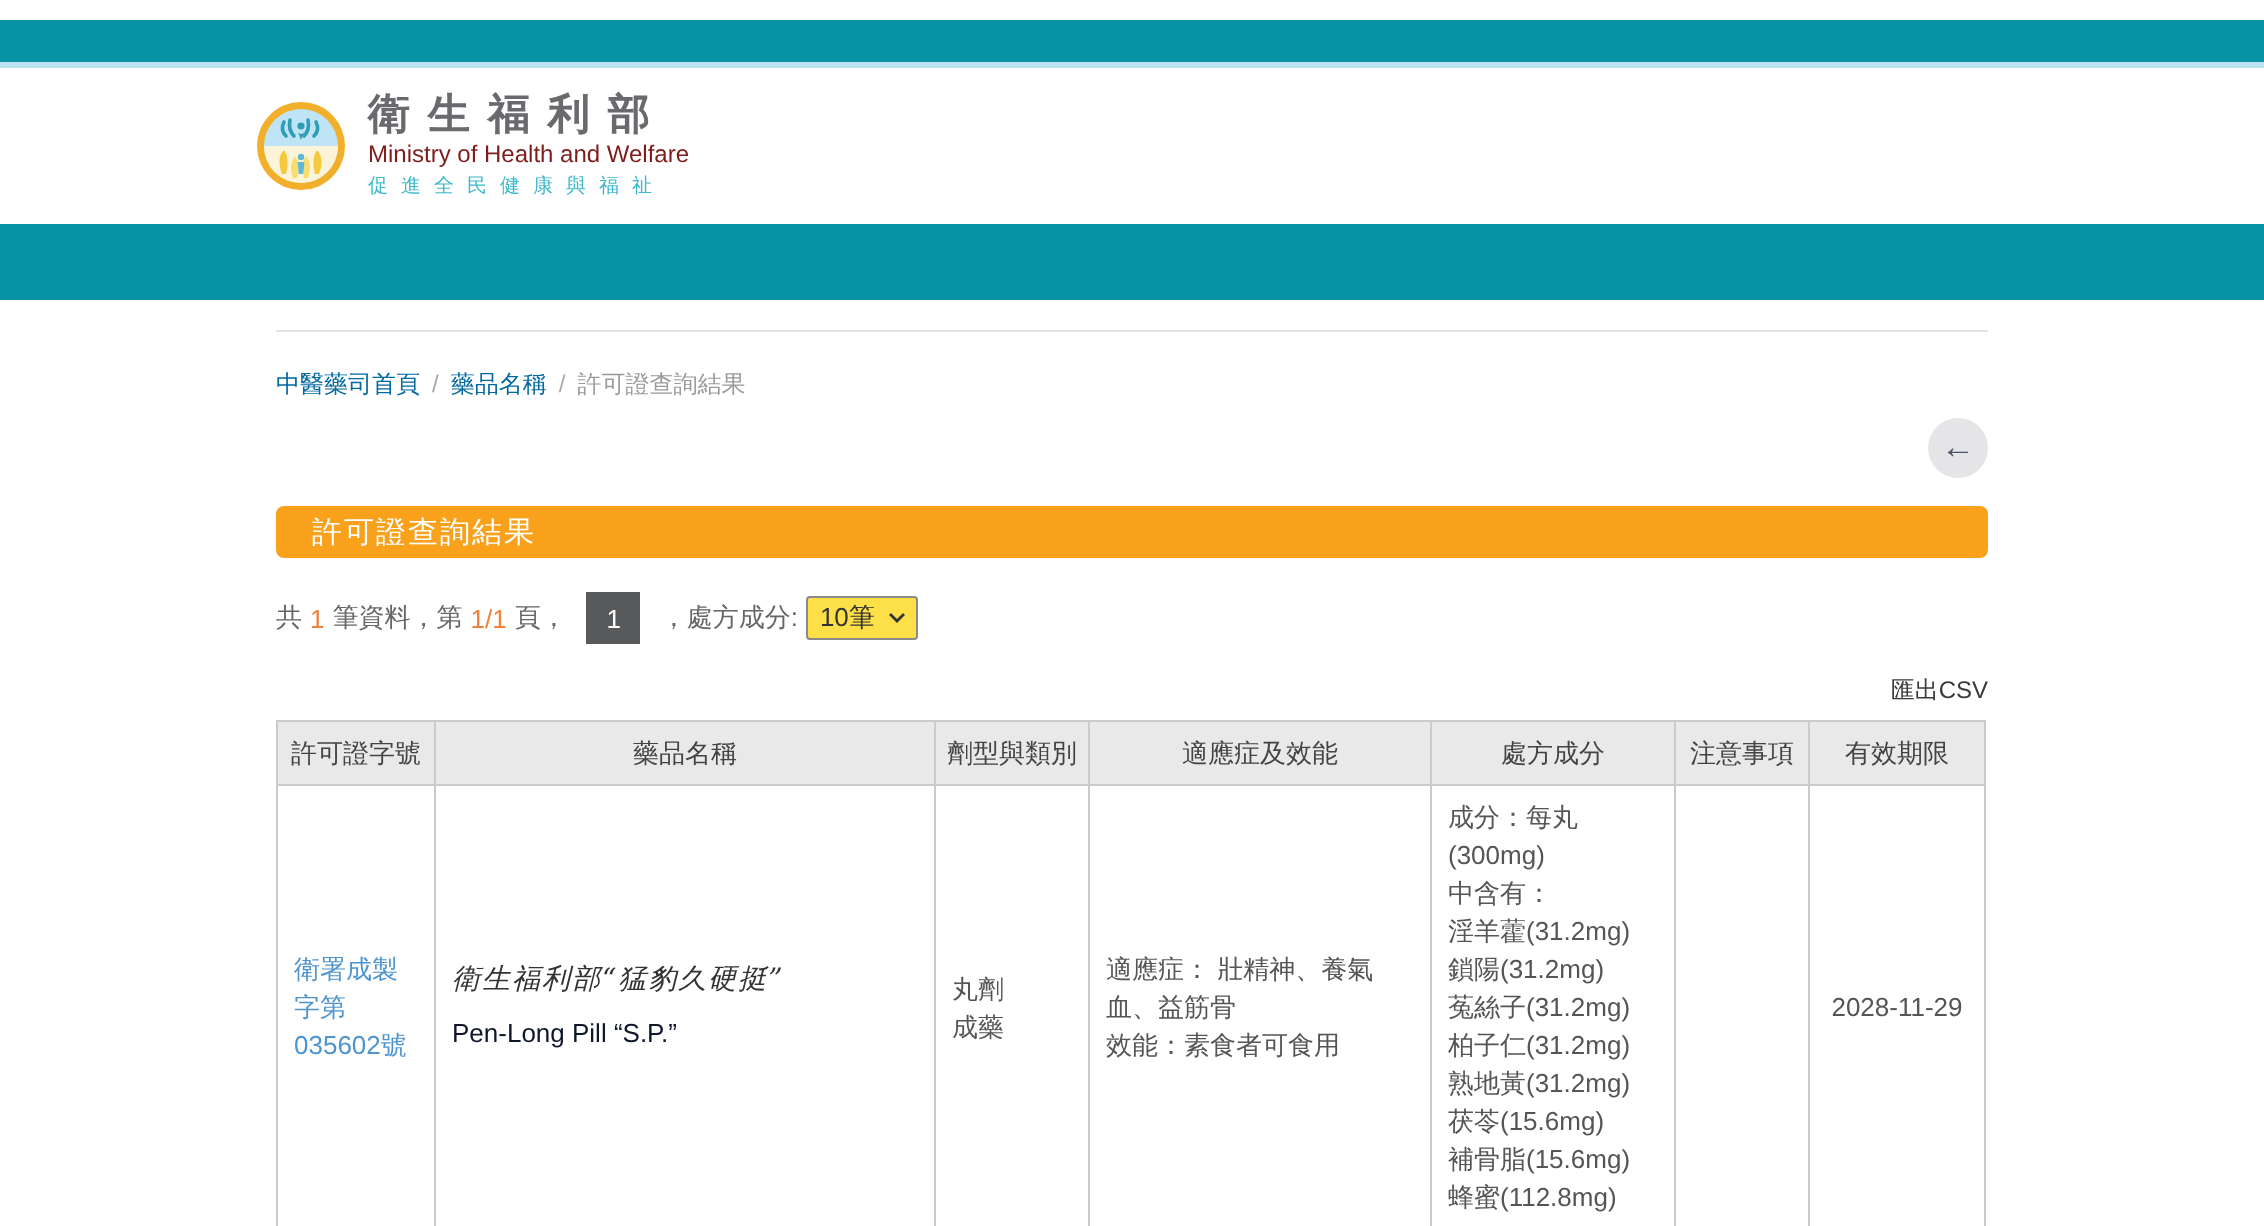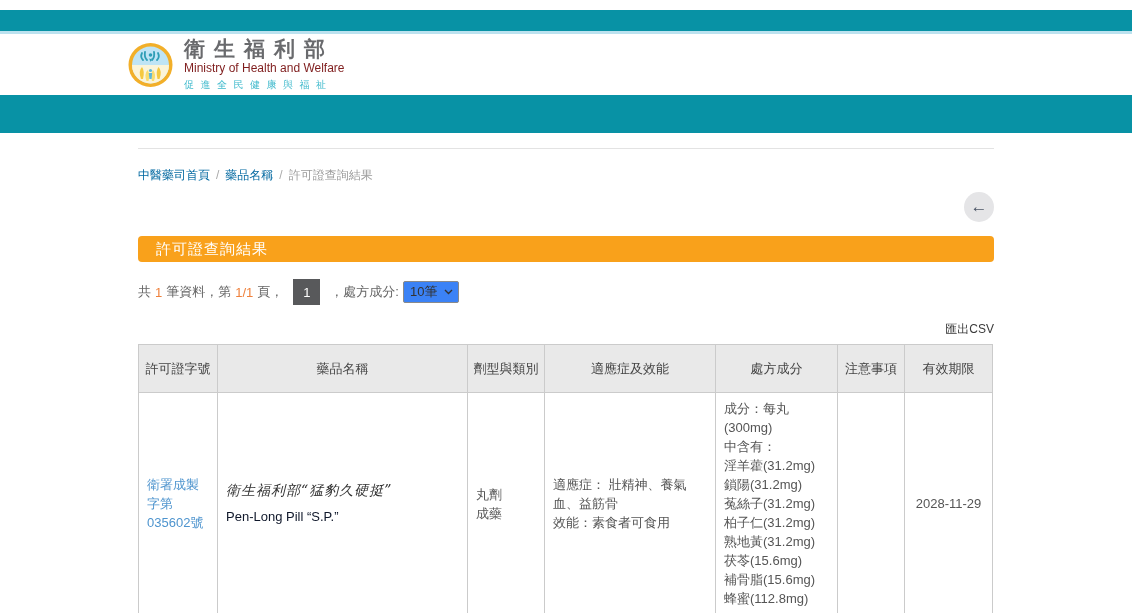--- a/index.html
+++ b/index.html
@@ -3,21 +3,21 @@
 <meta charset="utf-8">
 <style>
   * { box-sizing: border-box; margin: 0; padding: 0; }
   html, body { width: 1132px; background: #ffffff; font-family: "Liberation Sans", "DejaVu Sans", sans-serif; }
   body { height: 613px; overflow: hidden; }
 
   
   .top-gap { height: 10px; }
   .topbar { height: 21px; background: #0892A5; }
   .topbar-underline { height: 3px; background: #BCE2EF; }
-  .site-header { height: 61px; display: flex; align-items: center; padding-left: 128px; background: #fff; }
+  .site-header { height: 78px; display: flex; align-items: center; padding-left: 128px; background: #fff; }
   .navbar { height: 38px; background: #0892A5; }
 
   
   .logo-wrap { display: flex; align-items: center; }
   .logo-badge { width: 45px; height: 46px; flex: 0 0 auto; }
   .logo-text { margin-left: 11px; }
   .logo-title { font-size: 21px; color: #696A6D; font-weight: 600; letter-spacing: 9px; line-height: 22px; white-space: nowrap; }
   .logo-subtitle { font-size: 12px; color: #7f1d1d; line-height: 15px; margin-top: 1px; }
   .logo-slogan { font-size: 10px; color: #3EB9CC; letter-spacing: 6.5px; line-height: 13px; margin-top: 2px; white-space: nowrap; }
 
@@ -38,31 +38,31 @@
   .title-bar { margin-top: 14px; height: 26px; background: #F9A11B; border-radius: 4px;
                display: flex; align-items: center; padding-left: 18px; }
   .title-bar h1 { font-size: 15px; color: #ffffff; font-weight: normal; letter-spacing: 1px; }
 
   
   .pagination { margin-top: 17px; display: flex; align-items: center; font-size: 13px; color: #666666; }
   .pagination .num { color: #EF813C; margin: 0 4px; }
   .page-box { width: 27px; height: 26px; background: #58595B; color: #ffffff; font-size: 13px;
               display: flex; align-items: center; justify-content: center; margin: 0 10px; cursor: pointer; }
   .per-page-select { display: inline-flex; align-items: center; border: 1px solid #8a8a8a; border-radius: 2px;
-                     background: #3b82f6; height: 22px; padding: 0 5px 0 6px; margin-left: 4px; cursor: pointer; }
+                     background: #fde047; height: 22px; padding: 0 5px 0 6px; margin-left: 4px; cursor: pointer; }
   .per-page-select .val { font-size: 13px; color: #333333; }
   .per-page-select svg { margin-left: 7px; }
 
   
   .export-row { margin-top: 14px; text-align: right; }
   .export-link { font-size: 12px; color: #3a3a3a; text-decoration: none; cursor: pointer; }
 
   table.result { margin-top: 6px; width: 854px; border-collapse: collapse; table-layout: fixed; }
   table.result th { background: #E9E9E9; border: 1px solid #CBCBCB; font-weight: normal; font-size: 13px;
-                    color: #444444; height: 48px; text-align: center; line-height: 18px; padding: 4px; }
+                    color: #444444; height: 32px; text-align: center; line-height: 18px; padding: 4px; }
   table.result td { border: 1px solid #CBCBCB; font-size: 13px; color: #555555; vertical-align: middle;
                     padding: 6px 8px; line-height: 19px; background: #ffffff; }
   .license-link { color: #4E94CE; text-decoration: none; cursor: pointer; display: inline-block;
                   line-height: 19px; word-break: normal; }
   td.c-name .zh { font-family: "DejaVu Serif", "Liberation Serif", serif; font-style: italic;
                   font-size: 14px; color: #333333; letter-spacing: 1px; }
   td.c-name .en { margin-top: 7px; color: #0f172a; }
   .pre { white-space: pre-line; }
   td.c-expiry { text-align: center; }
   td.c-ingred { padding: 5px 8px; }

